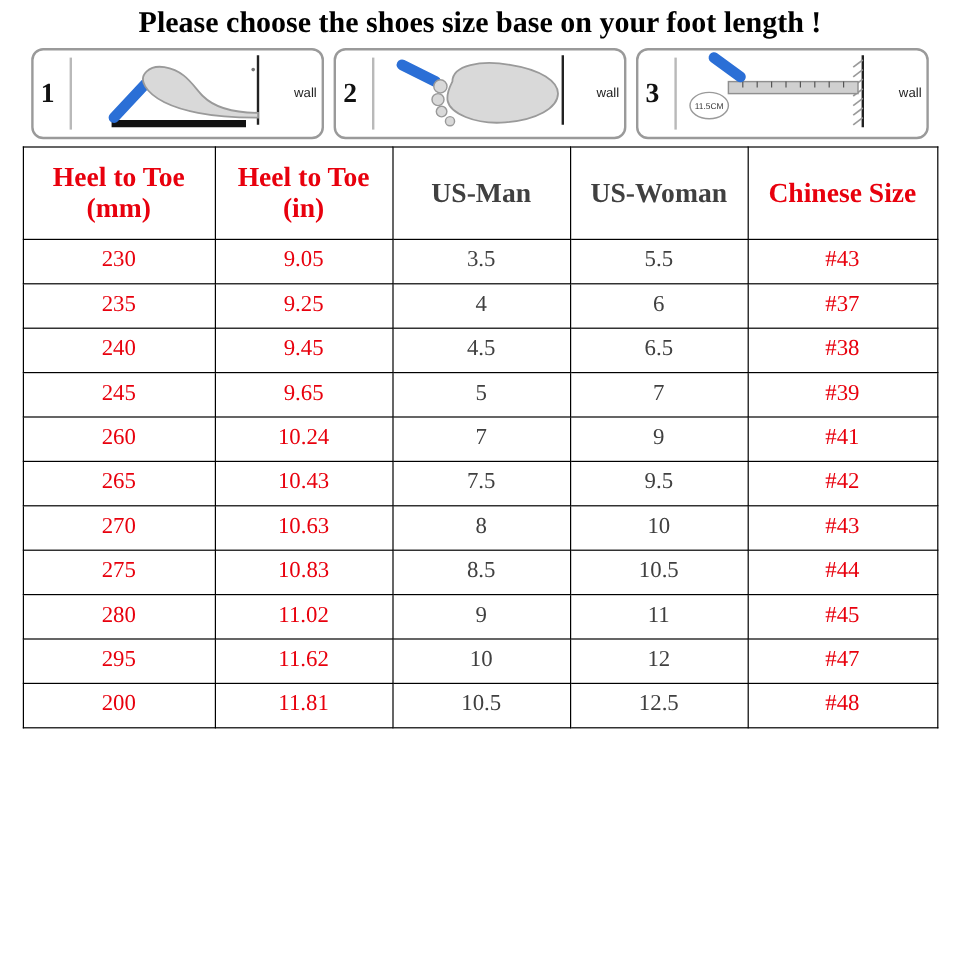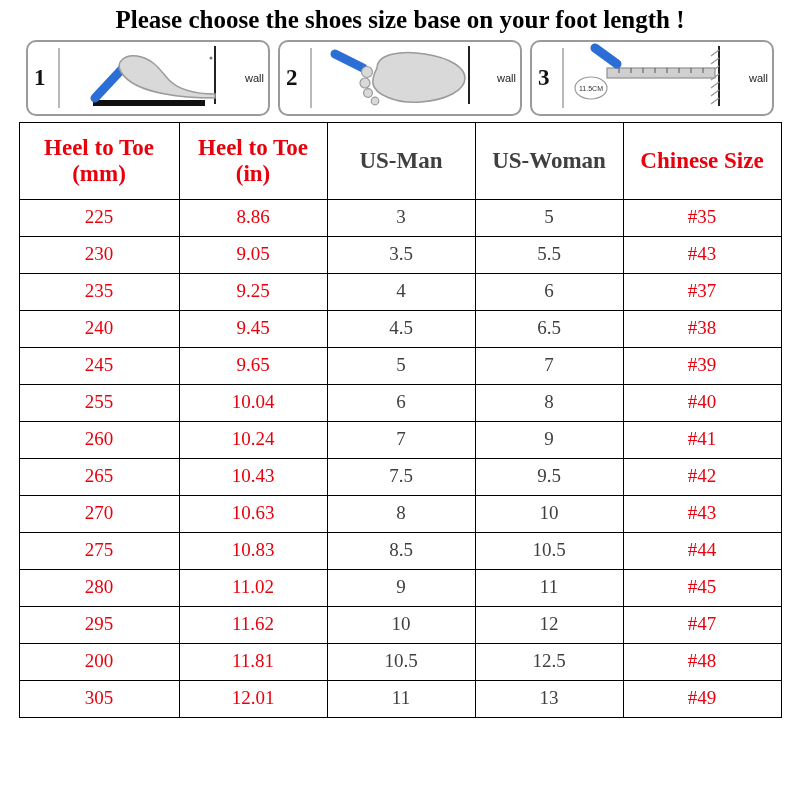--- a/index.html
+++ b/index.html
@@ -205,27 +205,20 @@
           <div>Heel to Toe</div>
           <div>(in)</div>
         </th>
         <th class="black">US-Man</th>
         <th class="black">US-Woman</th>
         <th class="red">Chinese Size</th>
       </tr>
     </thead>
     <tbody>
       <tr>
-        <td class="red">225</td>
-        <td class="red">8.86</td>
-        <td class="black">3</td>
-        <td class="black">5</td>
-        <td class="red">#35</td>
-      </tr>
-      <tr>
         <td class="red">230</td>
         <td class="red">9.05</td>
         <td class="black">3.5</td>
         <td class="black">5.5</td>
         <td class="red">#43</td>
       </tr>
       <tr>
         <td class="red">235</td>
         <td class="red">9.25</td>
         <td class="black">4</td>
@@ -240,27 +233,20 @@
         <td class="red">#38</td>
       </tr>
       <tr>
         <td class="red">245</td>
         <td class="red">9.65</td>
         <td class="black">5</td>
         <td class="black">7</td>
         <td class="red">#39</td>
       </tr>
       <tr>
-        <td class="red">255</td>
-        <td class="red">10.04</td>
-        <td class="black">6</td>
-        <td class="black">8</td>
-        <td class="red">#40</td>
-      </tr>
-      <tr>
         <td class="red">260</td>
         <td class="red">10.24</td>
         <td class="black">7</td>
         <td class="black">9</td>
         <td class="red">#41</td>
       </tr>
       <tr>
         <td class="red">265</td>
         <td class="red">10.43</td>
         <td class="black">7.5</td>
@@ -295,23 +281,16 @@
         <td class="black">12</td>
         <td class="red">#47</td>
       </tr>
       <tr>
         <td class="red">200</td>
         <td class="red">11.81</td>
         <td class="black">10.5</td>
         <td class="black">12.5</td>
         <td class="red">#48</td>
       </tr>
-      <tr>
-        <td class="red">305</td>
-        <td class="red">12.01</td>
-        <td class="black">11</td>
-        <td class="black">13</td>
-        <td class="red">#49</td>
-      </tr>
     </tbody>
   </table>
 
 </div>
 
 </body></html>

